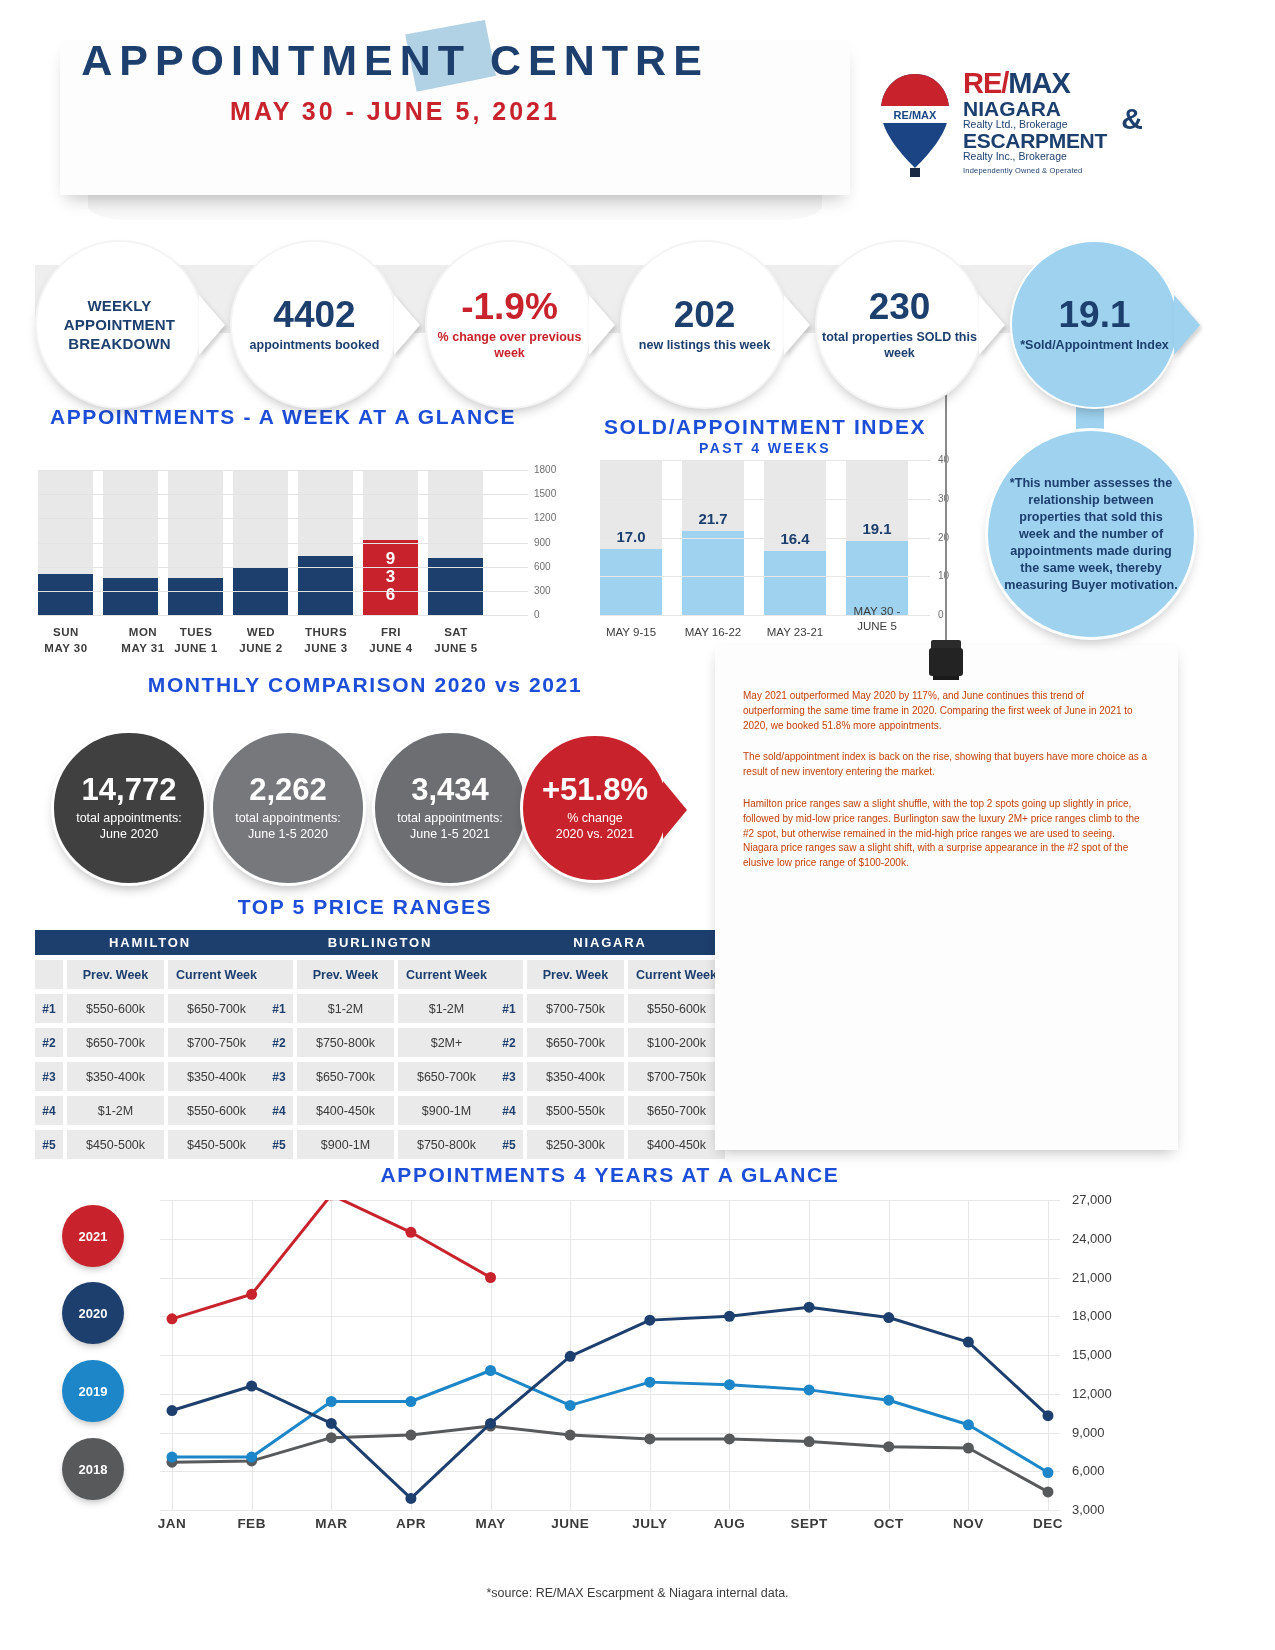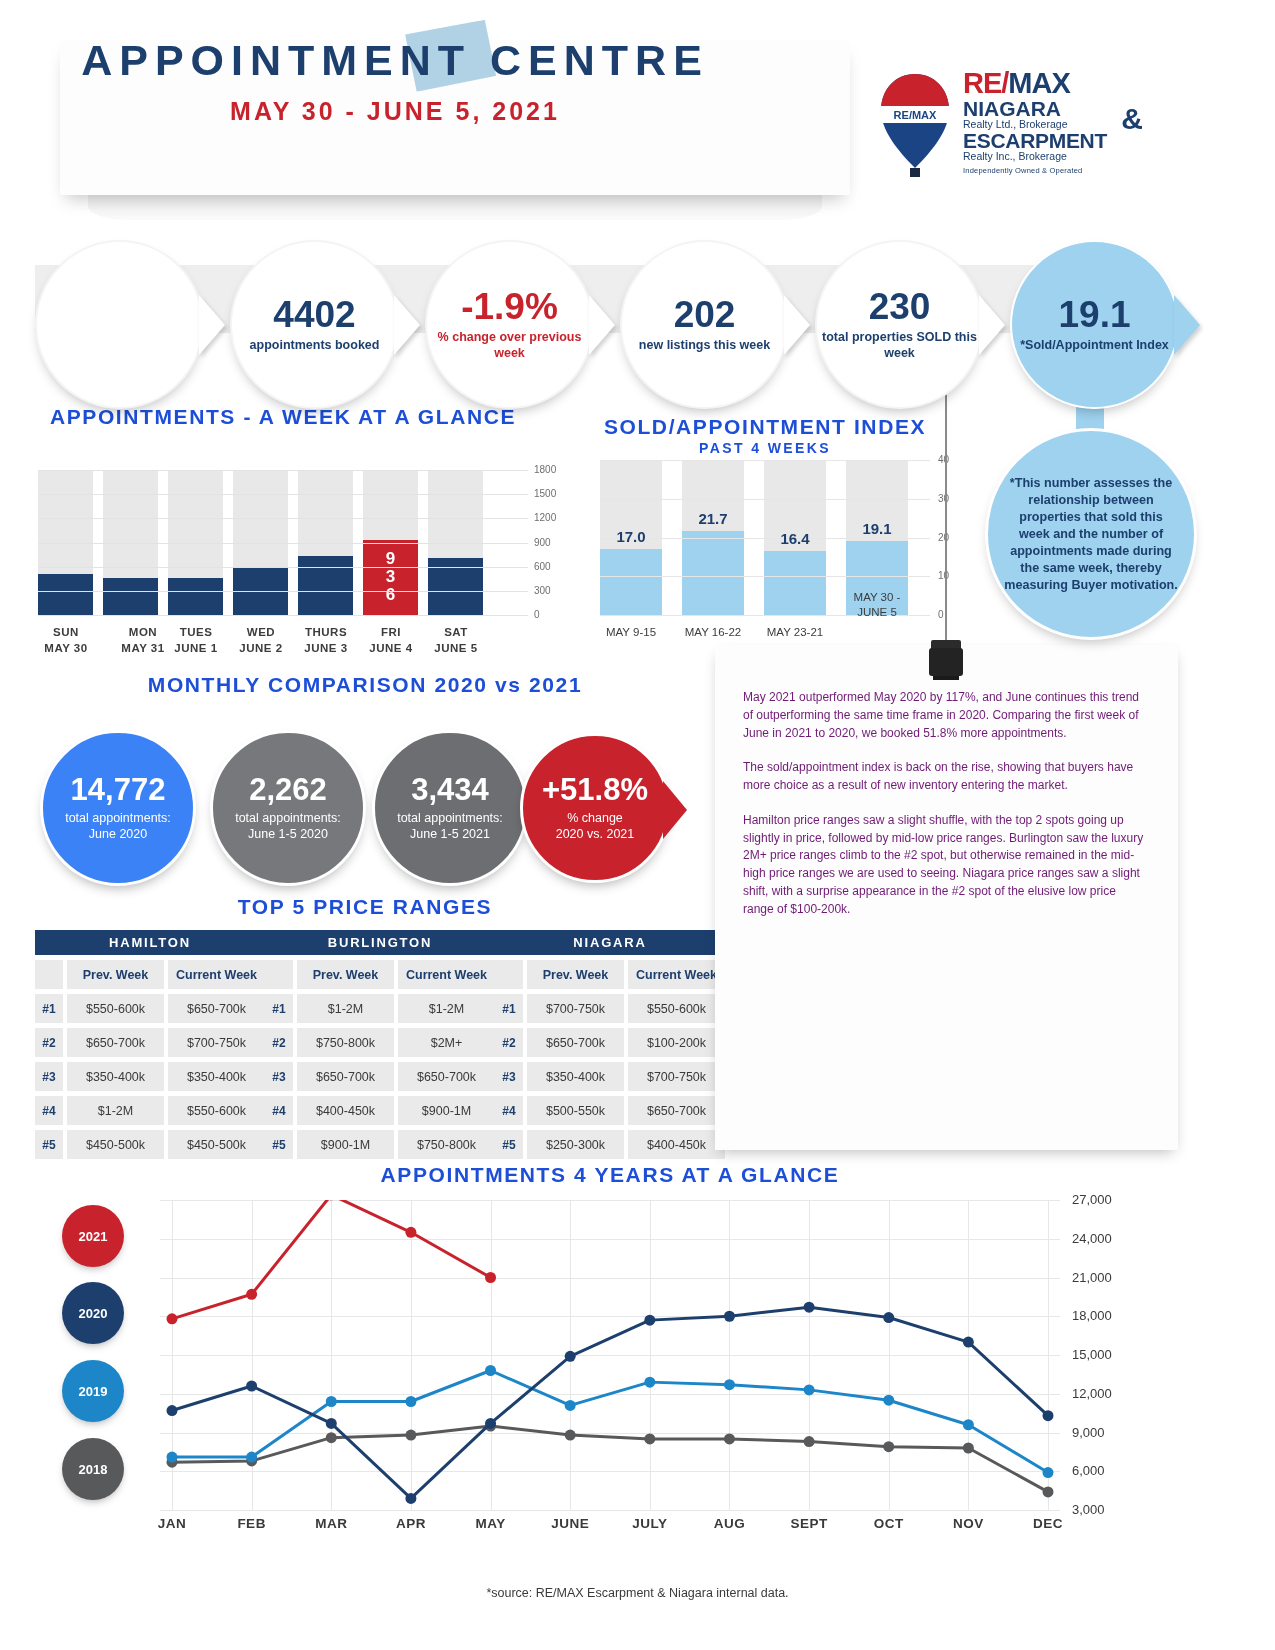--- a/index.html
+++ b/index.html
@@ -133,21 +133,21 @@
   .tbl-rank{width:28px;background:#eaeaea;display:flex;align-items:center;justify-content:center;
     font-size:12px;font-weight:bold;color:#1d3f6e;}
   .tbl-cell{flex:1;background:#eaeaea;display:flex;align-items:center;justify-content:center;
     font-size:12.5px;color:#3a3a3a;}
   .tbl-row.hdr .tbl-cell{font-weight:bold;color:#1d3f6e;font-size:12.5px;}
   .tbl-row.hdr .tbl-rank{background:#eaeaea;}
 
   
   #note{position:absolute;left:715px;top:645px;width:463px;height:505px;
     background:#fdfdfd;box-shadow:0 6px 14px -5px rgba(0,0,0,.3);}
-  #note p{margin:0 0 17px 0;font-size:12px;line-height:1.48;color:#701a75;}
+  #note p{margin:0 0 17px 0;font-size:10px;line-height:1.48;color:#c2410c;}
   #notebody{padding:44px 30px 0 28px;}
 
   
   #lc{position:absolute;left:160px;top:1200px;width:900px;height:310px;}
   .lcgrid-h{position:absolute;left:0;width:900px;height:1px;background:#e7e7e7;}
   .lcgrid-v{position:absolute;top:0;width:1px;height:310px;background:#e7e7e7;}
   .lcytick{position:absolute;left:1072px;font-size:13px;color:#3a3a3a;}
   .lcxlab{position:absolute;top:1516px;width:100px;text-align:center;font-size:13.5px;font-weight:bold;color:#3a3a3a;letter-spacing:.5px;}
   .legend{position:absolute;left:62px;width:62px;height:62px;border-radius:50%;
     display:flex;align-items:center;justify-content:center;color:#fff;font-size:13px;font-weight:bold;
@@ -187,20 +187,21 @@
 <div id="greyband"></div>
 <div id="connector"></div>
 <svg id="clip" viewBox="0 0 42 40">
   <rect x="6" y="0" width="30" height="11" rx="2" fill="#2b2b2b"></rect>
   <path d="M10 10 L10 38 L32 38 L32 10" fill="none" stroke="#1a1a1a" stroke-width="4"></path>
   <rect x="4" y="8" width="34" height="28" rx="3" fill="#232323"></rect>
 </svg>
 <div id="stem"></div>
 
 <div class="bub" style="left:35px;">
+  <div class="bubtitle">WEEKLY APPOINTMENT BREAKDOWN</div>
   <div class="arrow"></div>
 </div>
 <div class="bub" style="left:230px;">
   <div class="bignum">4402</div>
   <div class="bubcap">appointments booked</div>
   <div class="arrow"></div>
 </div>
 <div class="bub" style="left:425px;">
   <div class="bignum rd">-1.9%</div>
   <div class="bubcap rd">% change over previous week</div>
@@ -322,26 +323,26 @@
     <div class="iytick" style="top: 609px;">0</div>
     <div class="iytick" style="top: 570.25px;">10</div>
     <div class="iytick" style="top: 531.5px;">20</div>
     <div class="iytick" style="top: 492.75px;">30</div>
     <div class="iytick" style="top: 454px;">40</div>
   </div>
 <div id="idx-xlabs">
     <div class="ixlab" style="left: 583px; top: 625px;">MAY 9-15</div>
     <div class="ixlab" style="left: 665px; top: 625px;">MAY 16-22</div>
     <div class="ixlab" style="left: 747px; top: 625px;">MAY 23-21</div>
-    <div class="ixlab" style="left: 829px; top: 590px;">MAY 30 -<br>JUNE 5</div>
+    <div class="ixlab" style="left: 829px; top: 604px;">MAY 30 -<br>JUNE 5</div>
   </div>
 
 <div class="sectitle" style="left:35px;top:673px;width:660px;">MONTHLY COMPARISON 2020 vs 2021</div>
 <div id="monthly">
-    <div class="mcirc" style="left: 40px; background: #3b82f6;">
+    <div class="mcirc" style="left: 51px; background: #404040;">
       <div class="n">14,772</div>
       <div class="c">total appointments:<br>June 2020</div>
     </div>
     <div class="mcirc" style="left: 210px; background: rgb(119, 120, 123);">
       <div class="n">2,262</div>
       <div class="c">total appointments:<br>June 1-5 2020</div>
     </div>
     <div class="mcirc" style="left: 372px; background: rgb(109, 110, 113);">
       <div class="n">3,434</div>
       <div class="c">total appointments:<br>June 1-5 2021</div>

